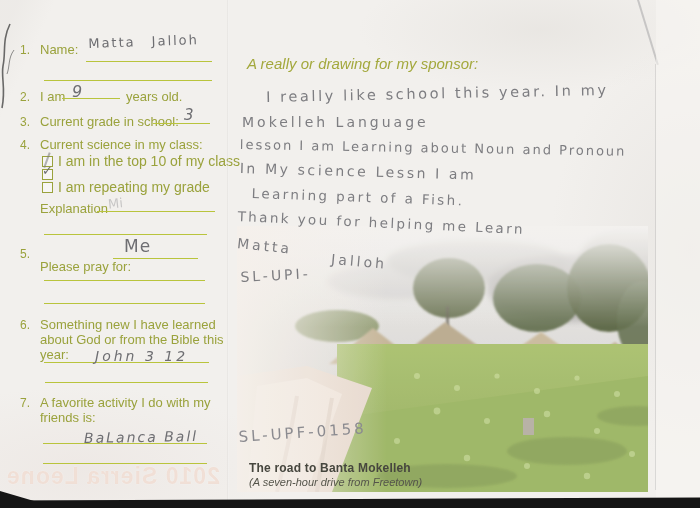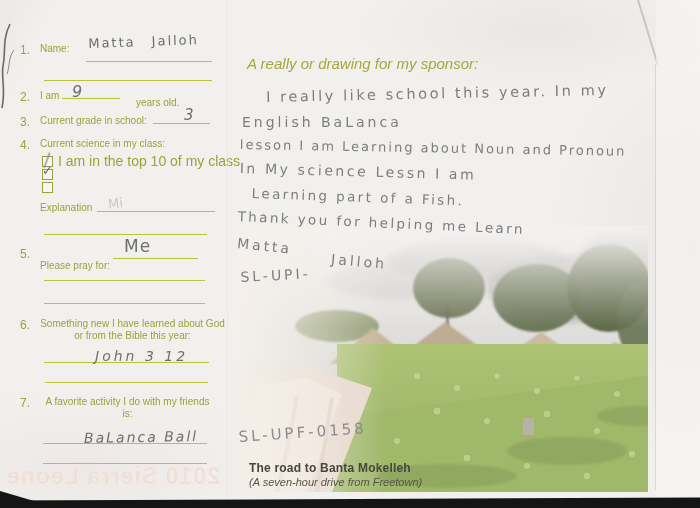--- a/index.html
+++ b/index.html
@@ -7,21 +7,21 @@
     position:relative;width:700px;height:508px;overflow:hidden;
     font-family:"Liberation Sans",sans-serif;
     background:
       radial-gradient(ellipse 300px 120px at 80px 470px, rgba(225,210,205,.25), rgba(0,0,0,0) 70%),
       radial-gradient(ellipse 260px 90px at 540px 30px, rgba(210,206,200,.28), rgba(0,0,0,0) 70%),
       radial-gradient(ellipse 200px 300px at 690px 250px, rgba(214,210,206,.30), rgba(0,0,0,0) 70%),
       linear-gradient(115deg, rgba(222,218,214,.25) 0 2%, rgba(0,0,0,0) 6%),
       #f2f0ed;
   }
   .abs{position:absolute;}
-  .olive{color:#9aa23c;font-size:10px;line-height:1.15;text-align:center;}
+  .olive{color:#9aa23c;font-size:13px;line-height:1.15;}
   .num{color:#9aa23c;font-size:12px;}
   .gline{border-bottom:1px solid #b9c43c;}
   .hw{font-family:"DejaVu Sans",sans-serif;color:#6e6e72;white-space:nowrap;}
   .msg{font-family:"DejaVu Sans",sans-serif;color:#7d7d81;font-size:13.5px;letter-spacing:2.2px;white-space:nowrap;transform-origin:left top;}
   .cbox{display:inline-block;width:9px;height:9px;border:1.2px solid #9aa23c;background:rgba(255,255,255,.4);vertical-align:-1px;}
   .cbrow{position:absolute;left:42px;white-space:nowrap;}
   .cblabel{color:#9aa23c;font-size:14px;margin-left:5px;}
   .check{position:absolute;left:-1px;top:-7px;color:#6c6c70;font-size:13px;font-family:"DejaVu Sans",sans-serif;}
   .slash{position:absolute;left:3px;top:-5px;width:1.5px;height:16px;background:rgba(120,120,124,.55);transform:rotate(20deg);}
   #title{font-size:31px;font-weight:bold;color:#8abc3e;letter-spacing:-.5px;font-family:"Liberation Sans",sans-serif;}
@@ -136,37 +136,37 @@
   <div class="abs num" style="left:20px;top:43px;">1.</div>
   <div class="abs olive" style="left:40px;top:43px;">Name:</div>
   <div class="abs hw" style="left:88px;top:36px;font-size:13px;letter-spacing:2px;word-spacing:10px;transform:rotate(-2deg);transform-origin:left top;">Matta   Jalloh</div>
   <div class="abs gline" style="left:86px;top:43px;width:126px;height:18px;"></div>
   <div class="abs gline" style="left:44px;top:62px;width:168px;height:18px;"></div>
 
   <div class="abs num" style="left:20px;top:90px;">2.</div>
   <div class="abs olive" style="left:40px;top:90px;">I am</div>
   <div class="abs gline" style="left:62px;top:80px;width:58px;height:18px;"></div>
   <div class="abs hw" style="left:72px;top:82px;font-size:16px;font-style:italic;">9</div>
-  <div class="abs olive" style="left:136px;top:90px;margin-top:7px;">years old.</div>
+  <div class="abs olive" style="left:126px;top:90px;">years old.</div>
 
   <div class="abs num" style="left:20px;top:115px;">3.</div>
   <div class="abs olive" style="left:40px;top:115px;">Current grade in school:</div>
   <div class="abs gline" style="left:153px;top:105px;width:57px;height:18px;"></div>
   <div class="abs hw" style="left:184px;top:106px;font-size:15px;font-style:italic;">3</div>
 
   <div class="abs num" style="left:20px;top:138px;">4.</div>
   <div class="abs olive" style="left:40px;top:138px;">Current science in my class:</div>
   <div class="cbrow" style="top:152px;">
     <span class="cbox" style="position:relative;"><span class="slash"></span></span><span class="cblabel">I am in the top 10 of my class</span>
   </div>
   <div class="cbrow" style="top:165px;">
     <span class="cbox" style="position:relative;"><span class="check">✓</span></span>
   </div>
   <div class="cbrow" style="top:178px;">
-    <span class="cbox"></span>
+    <span class="cbox"></span><span class="cblabel">I am repeating my grade</span>
   </div>
   <div class="abs olive" style="left:40px;top:202px;">Explanation</div>
   <div class="abs gline" style="left:97px;top:193px;width:118px;height:18px;"></div>
   <div class="abs hw" style="left:108px;top:196px;font-size:13px;opacity:.32;transform:rotate(-6deg);">Mi</div>
   <div class="abs gline" style="left:44px;top:216px;width:163px;height:18px;"></div>
 
   <div class="abs num" style="left:20px;top:247px;">5.</div>
   <div class="abs olive" style="left:40px;top:260px;">Please pray for:</div>
   <div class="abs gline" style="left:113px;top:240px;width:85px;height:18px;"></div>
   <div class="abs hw" style="left:124px;top:236px;font-size:17px;letter-spacing:1px;">Me</div>
@@ -179,21 +179,21 @@
   <div class="abs hw" style="left:95px;top:348px;font-size:14px;letter-spacing:3px;font-style:italic;">John 3  12</div>
   <div class="abs gline" style="left:45px;top:364px;width:163px;height:18px;"></div>
 
   <div class="abs num" style="left:20px;top:396px;">7.</div>
   <div class="abs olive" style="left:40px;top:396px;width:175px;">A favorite activity I do with my friends is:</div>
   <div class="abs gline" style="left:43px;top:425px;width:164px;height:18px;"></div>
   <div class="abs hw" style="left:84px;top:429px;font-size:14px;letter-spacing:2px;font-style:italic;transform:rotate(-1deg);">BaLanca Ball</div>
   <div class="abs gline" style="left:43px;top:445px;width:164px;height:18px;"></div>
 
   <div class="abs msg" style="left:266px;top:89px;font-size:14.5px;letter-spacing:2.6px;transform:rotate(-1.2deg);">I really like school this year. In my</div>
-  <div class="abs msg" style="left:242px;top:114px;font-size:14px;letter-spacing:3px;">English BaLanca</div>
+  <div class="abs msg" style="left:242px;top:114px;font-size:14px;letter-spacing:3px;">Mokelleh Language</div>
   <div class="abs msg" style="left:240px;top:137px;font-size:13px;letter-spacing:2px;transform:rotate(1deg);">lesson I am Learning about Noun and Pronoun</div>
   <div class="abs msg" style="left:240px;top:160px;font-size:14px;letter-spacing:2.6px;transform:rotate(1.6deg);">In My science Lessn I am</div>
   <div class="abs msg" style="left:252px;top:185px;font-size:13.5px;letter-spacing:2.4px;transform:rotate(2deg);">Learning part of a Fish.</div>
   <div class="abs msg" style="left:238px;top:208px;font-size:13.5px;letter-spacing:2.4px;transform:rotate(2.6deg);">Thank you for helping me Learn</div>
   <div class="abs msg" style="left:238px;top:235px;font-size:14px;letter-spacing:3px;transform:rotate(6deg);">Matta</div>
   <div class="abs msg" style="left:332px;top:251px;font-size:14px;letter-spacing:3px;transform:rotate(5deg);">Jalloh</div>
   <div class="abs msg" style="left:240px;top:269px;font-size:14px;letter-spacing:3px;transform:rotate(-3deg);">SL-UPI-</div>
 
   <div id="bleed" class="abs" style="left:6px;top:463px;">2010 Sierra Leone</div>
 

